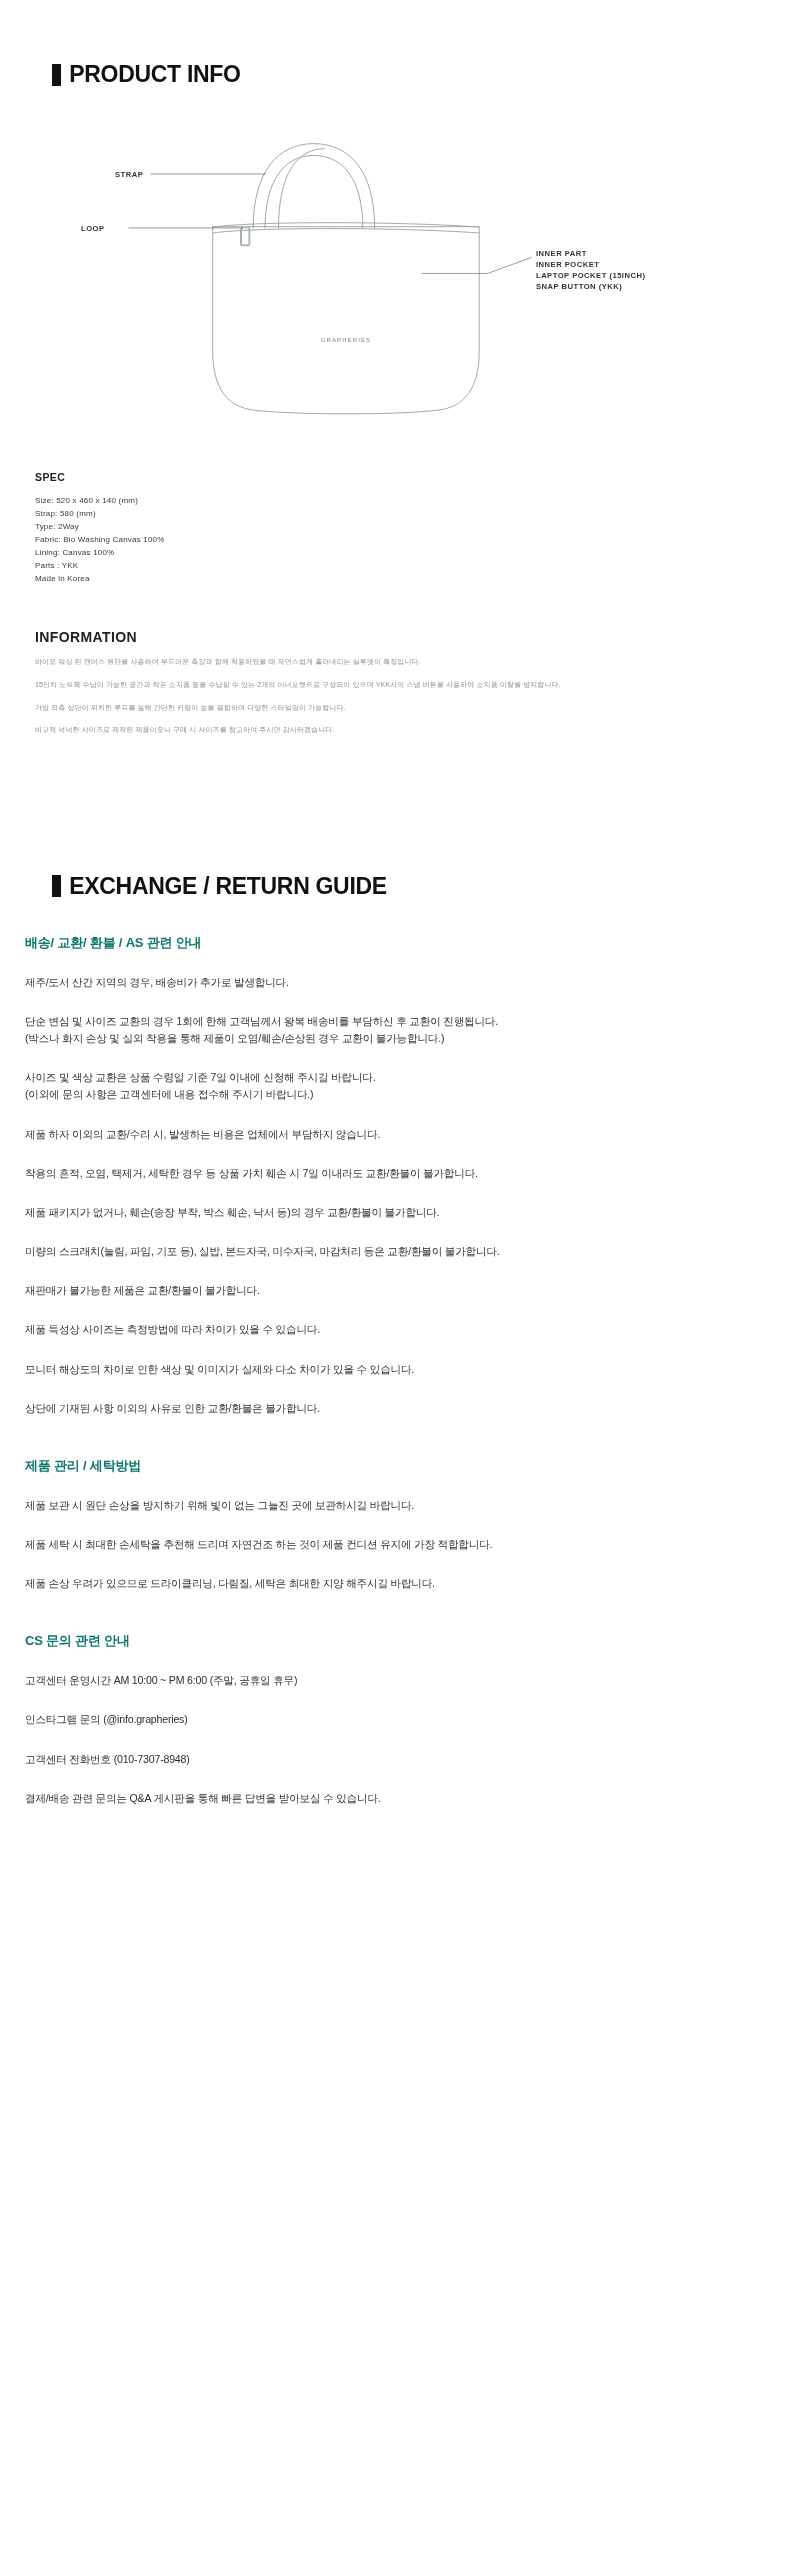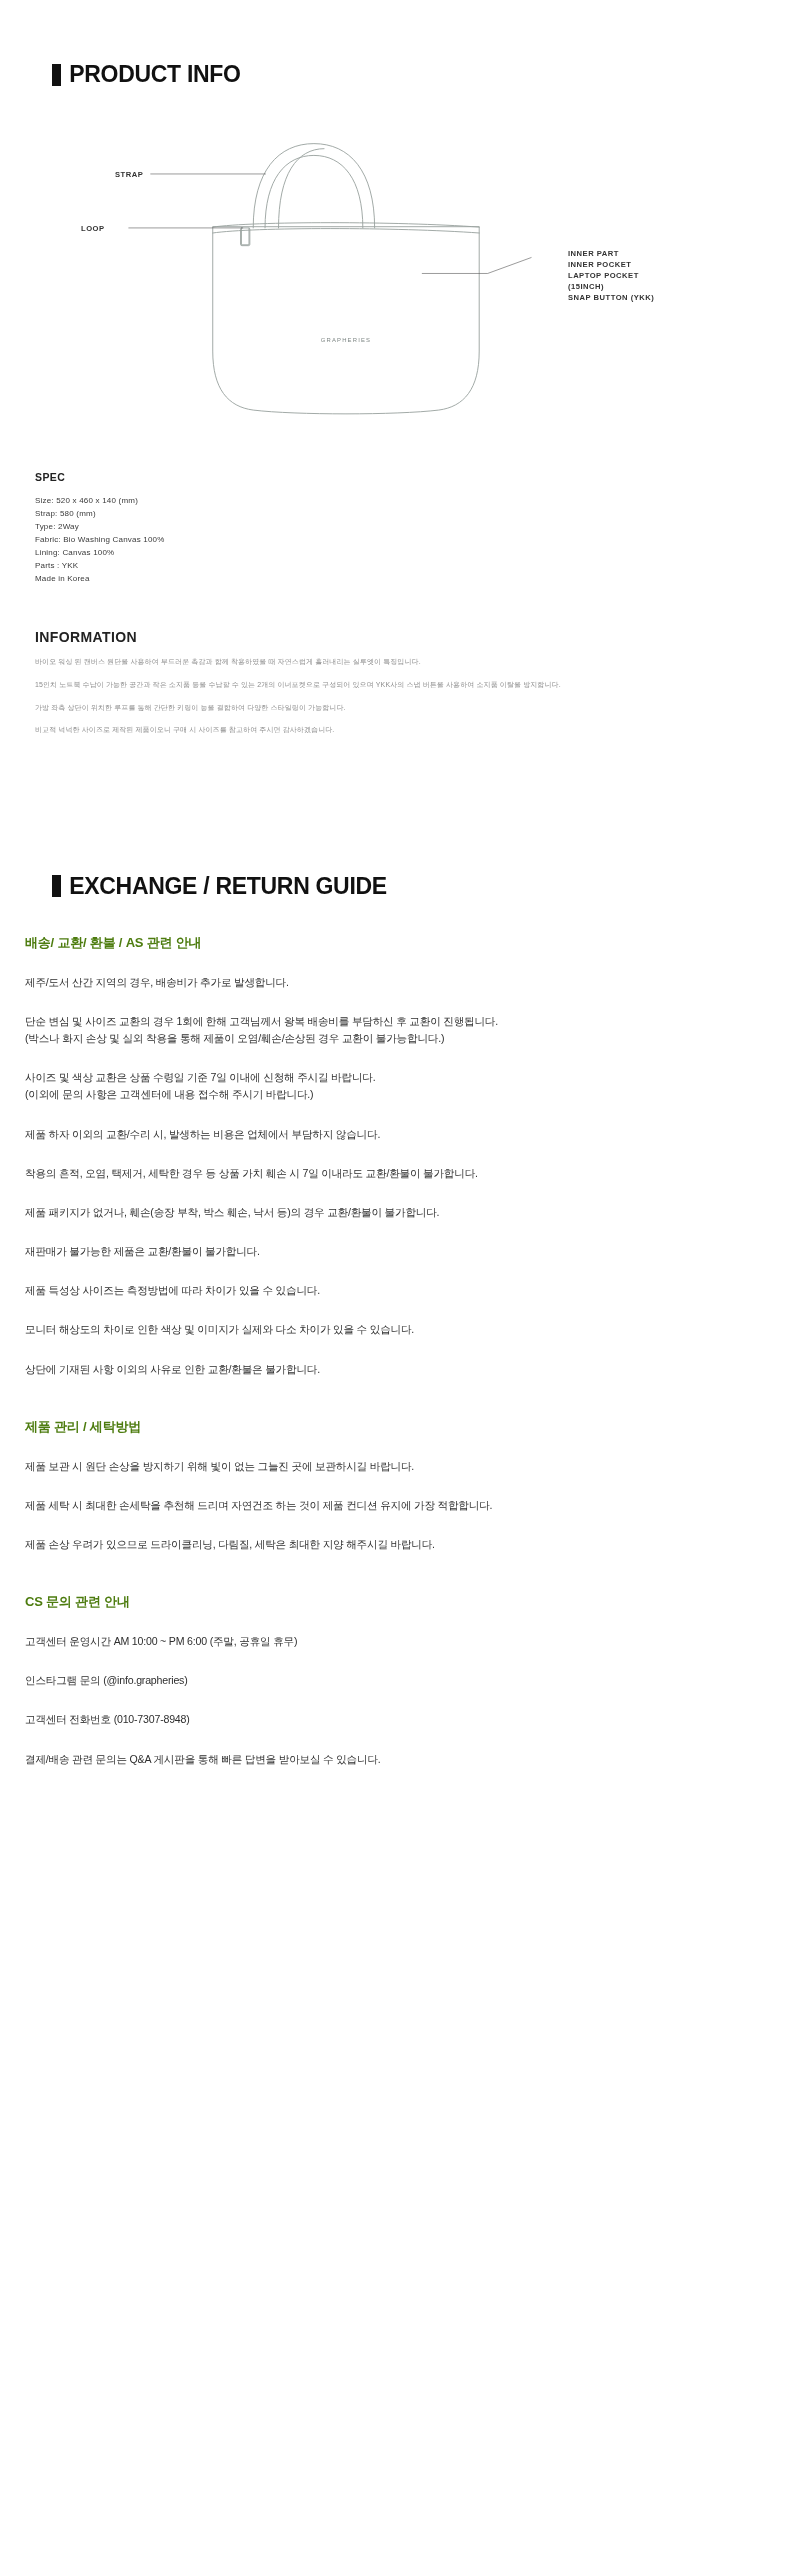--- a/index.html
+++ b/index.html
@@ -95,21 +95,21 @@
 
   
   #exchange-guide { padding: 125px 0 51px 0; }
   #exchange-guide .sec-head { margin-left: 13.5px; }
 
   .guide-body { margin: 34px 0 0 25px; width: 759px; }
 
   .guide-sub {
     font-size: 13px;
     font-weight: bold;
-    color: #4d7c0f;
+    color: #0f766e;
     letter-spacing: -0.2px;
     margin: 16px 0 22px 0;
   }
   .guide-sub.spaced { margin-top: 40px; }
 
   .guide-body p {
     margin: 0 0 22px 0;
     font-size: 10.6px;
     line-height: 1.62;
     color: #2e2e2e;
@@ -155,21 +155,21 @@
           <line x1="178" y1="64" x2="315" y2="64"></line>
           <line x1="152" y1="128" x2="288" y2="128"></line>
           <line x1="500" y1="182" x2="578" y2="182"></line>
           <line x1="578" y1="182" x2="630" y2="163"></line>
         </g>
       </svg>
 
       <div class="callout" style="left:115px; top:49px;">STRAP</div>
       <div class="callout" style="left:81px; top:103px;">LOOP</div>
 
-      <div class="callout" style="left:536px; top:128px;margin-left:32px;">
+      <div class="callout" style="left:536px; top:128px;">
         <div>INNER PART</div>
         <div class="small">INNER POCKET</div>
         <div class="small">LAPTOP POCKET (15INCH)</div>
         <div class="small">SNAP BUTTON (YKK)</div>
       </div>
     </div>
 
     <div class="spec">
       <div class="title">SPEC</div>
       <ul>
@@ -216,20 +216,23 @@
       <p>
           <span class="ln">제품 하자 이외의 교환/수리 시, 발생하는 비용은 업체에서 부담하지 않습니다.</span>
         </p>
       <p>
           <span class="ln">착용의 흔적, 오염, 택제거, 세탁한 경우 등 상품 가치 훼손 시 7일 이내라도 교환/환불이 불가합니다.</span>
         </p>
       <p>
           <span class="ln">제품 패키지가 없거나, 훼손(송장 부착, 박스 훼손, 낙서 등)의 경우 교환/환불이 불가합니다.</span>
         </p>
       <p>
+          <span class="ln">미량의 스크래치(눌림, 파임, 기포 등), 실밥, 본드자국, 미수자국, 마감처리 등은 교환/환불이 불가합니다.</span>
+        </p>
+      <p>
           <span class="ln">재판매가 불가능한 제품은 교환/환불이 불가합니다.</span>
         </p>
       <p>
           <span class="ln">제품 특성상 사이즈는 측정방법에 따라 차이가 있을 수 있습니다.</span>
         </p>
       <p>
           <span class="ln">모니터 해상도의 차이로 인한 색상 및 이미지가 실제와 다소 차이가 있을 수 있습니다.</span>
         </p>
       <p>
           <span class="ln">상단에 기재된 사항 이외의 사유로 인한 교환/환불은 불가합니다.</span>

